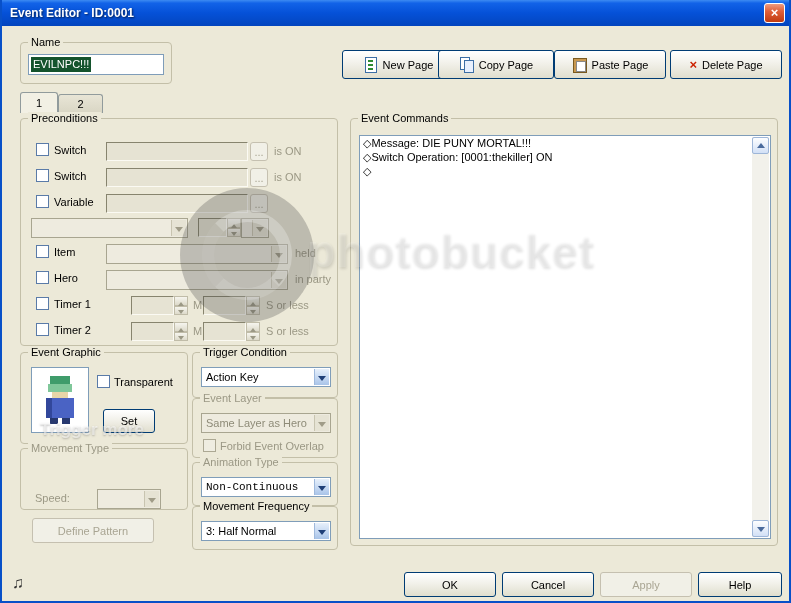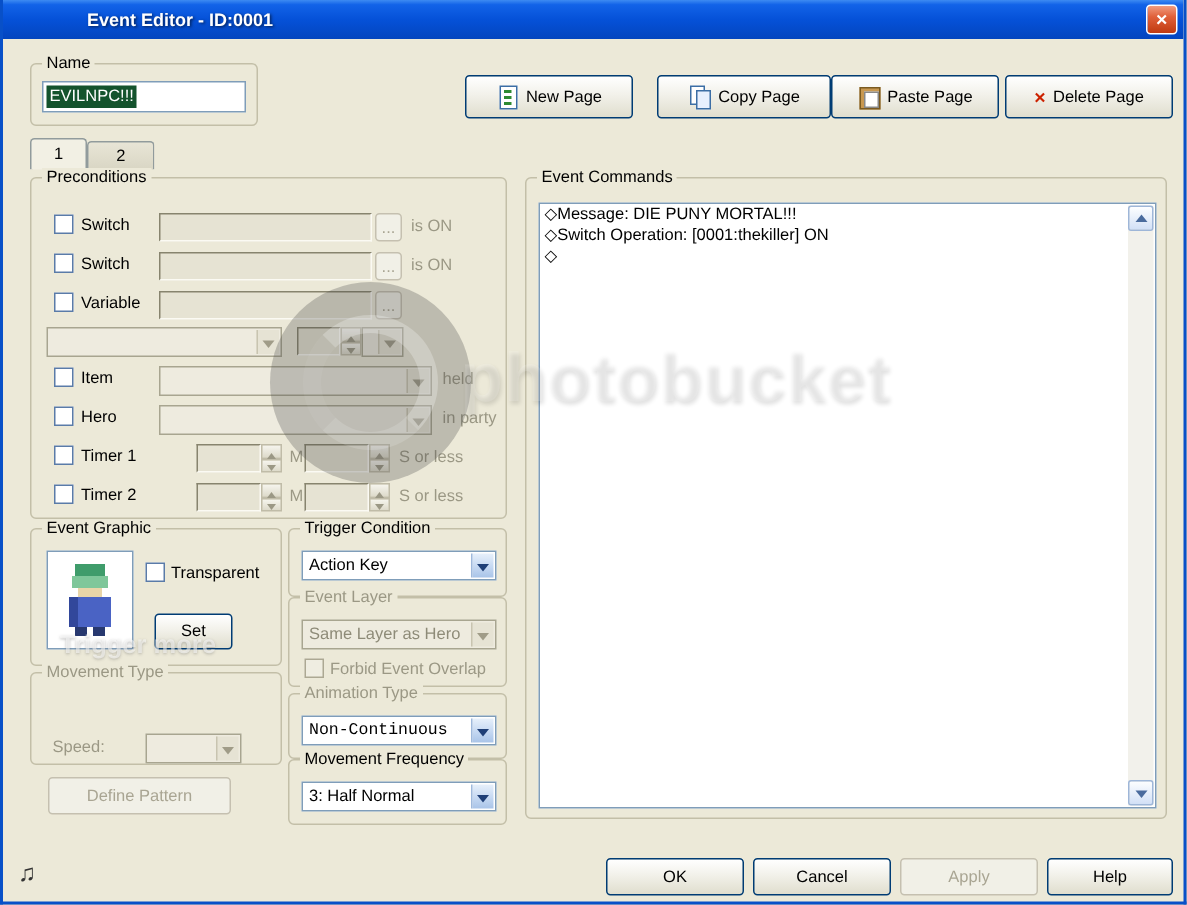--- a/index.html
+++ b/index.html
@@ -2,21 +2,21 @@
 <html><head>
 <meta charset="utf-8">
 <style>
   * { margin:0; padding:0; box-sizing:border-box; }
   body { font-family:"Liberation Sans", sans-serif; background:#808080; }
   .window { position:relative; width:791px; height:603px; background:#ECE9D8;
             border:2px solid #0850C8; border-top:none; overflow:hidden; }
   .titlebar { position:absolute; top:0; left:0; right:0; height:26px;
               background:linear-gradient(180deg,#3D8BF2 0%, #1263E8 12%, #0551D8 50%, #0345BE 100%);
               display:flex; align-items:center; padding:0 8px; }
-  .title-text { color:#fff; font-weight:bold; font-size:12px; text-shadow:1px 1px 2px rgba(0,0,0,0.6);margin-left:48px; }
+  .title-text { color:#fff; font-weight:bold; font-size:12px; text-shadow:1px 1px 2px rgba(0,0,0,0.6); }
   .close-btn { position:absolute; right:4px; top:3px; width:21px; height:20px;
                border:1px solid #fff; border-radius:3px; color:#fff; font-weight:bold; font-size:13px;
                line-height:17px; text-align:center;
                background:linear-gradient(180deg,#F09B7E 0%, #E0603A 40%, #C03A10 100%); }
   .group { position:absolute; border:1px solid #C3BFA8; border-radius:4px; }
   .glabel { position:absolute; top:-7px; left:7px; background:#ECE9D8; padding:0 3px;
             font-size:11px; line-height:13px; white-space:nowrap;text-align:right; }
   .lbl { position:absolute; font-size:11px; line-height:13px; color:#000; white-space:nowrap; }
   .dim { color:#9B9885; }
   .btn { position:absolute; display:flex; align-items:center; justify-content:center; gap:5px;
@@ -93,21 +93,21 @@
     </div>
   </div>
 
   <div class="group" style="left:18px;top:42px;width:152px;height:42px;">
     <span class="glabel">Name</span>
     <div class="textinput" style="left:7px;top:11px;width:136px;height:21px;">
       <span class="selected-text">EVILNPC!!!</span>
     </div>
   </div>
 
-  <div class="btn" style="left:308px;top:50px;width:112px;height:29px;">
+  <div class="btn" style="left:340px;top:50px;width:112px;height:29px;">
     <span class="ic ic-new"></span>
     <span>New Page</span>
   </div>
   <div class="btn" style="left:436px;top:50px;width:116px;height:29px;">
     <span class="ic ic-copy"></span>
     <span>Copy Page</span>
   </div>
   <div class="btn" style="left:552px;top:50px;width:112px;height:29px;">
     <span class="ic ic-paste"></span>
     <span>Paste Page</span>

